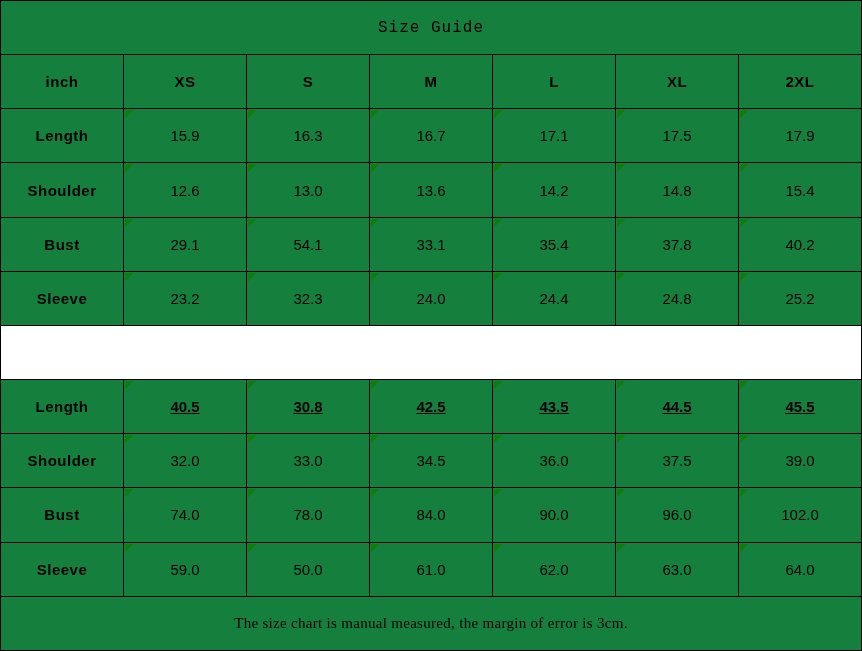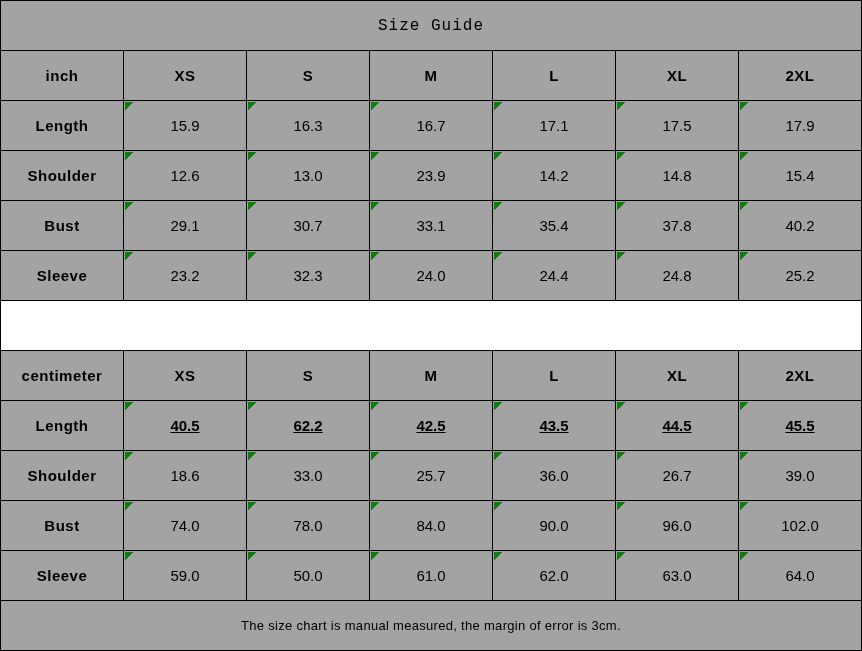--- a/index.html
+++ b/index.html
@@ -3,21 +3,21 @@
 <meta charset="utf-8">
 <style>
   html, body {
     margin: 0;
     padding: 0;
     background: #ffffff;
   }
   .wrap {
     width: 862px;
     height: 651px;
-    background: #a3a3a3;
+    background: #15803d;
     overflow: hidden;
   }
   table.size-guide {
     width: 862px;
     height: 651px;
     border-collapse: collapse;
     table-layout: fixed;
     font-family: "Liberation Sans", "DejaVu Sans", sans-serif;
     color: #000000;
   }
@@ -40,22 +40,22 @@
     text-decoration: underline;
   }
   .title-cell {
     font-family: "Liberation Mono", "DejaVu Sans Mono", monospace;
     font-size: 16px;
     letter-spacing: 1px;
     font-weight: normal;
   }
   .gap-cell { background: #ffffff; }
   .footer-cell {
-    font-family: Liberation Sans, sans-serif;
-    font-size: 13px;
+    font-family: Liberation Serif, serif;
+    font-size: 15px;
     letter-spacing: 0.3px;
   }
   .tri {
     position: absolute;
     top: 1px;
     left: 1px;
     width: 8px;
     height: 8px;
     background: linear-gradient(135deg, var(--marker-color, #0e7d0e) 50%, rgba(0,0,0,0) 50.5%);
     pointer-events: none;
@@ -98,77 +98,68 @@
         <td><span class="tri"></span><span>16.7</span></td>
         <td><span class="tri"></span><span>17.1</span></td>
         <td><span class="tri"></span><span>17.5</span></td>
         <td><span class="tri"></span><span>17.9</span></td>
       </tr>
 
       <tr>
         <td class="b">Shoulder</td>
         <td><span class="tri"></span><span>12.6</span></td>
         <td><span class="tri"></span><span>13.0</span></td>
-        <td><span class="tri"></span><span>23.9</span></td>
+        <td><span class="tri"></span><span>13.6</span></td>
         <td><span class="tri"></span><span>14.2</span></td>
         <td><span class="tri"></span><span>14.8</span></td>
         <td><span class="tri"></span><span>15.4</span></td>
       </tr>
 
       <tr>
         <td class="b">Bust</td>
         <td><span class="tri"></span><span>29.1</span></td>
-        <td><span class="tri"></span><span>30.7</span></td>
+        <td><span class="tri"></span><span>54.1</span></td>
         <td><span class="tri"></span><span>33.1</span></td>
         <td><span class="tri"></span><span>35.4</span></td>
         <td><span class="tri"></span><span>37.8</span></td>
         <td><span class="tri"></span><span>40.2</span></td>
       </tr>
 
       <tr>
         <td class="b">Sleeve</td>
         <td><span class="tri"></span><span>23.2</span></td>
         <td><span class="tri"></span><span>32.3</span></td>
         <td><span class="tri"></span><span>24.0</span></td>
         <td><span class="tri"></span><span>24.4</span></td>
         <td><span class="tri"></span><span>24.8</span></td>
         <td><span class="tri"></span><span>25.2</span></td>
       </tr>
 
       <tr>
         <td colspan="7" class="gap-cell"></td>
       </tr>
 
-      <tr>
-        <td class="b">centimeter</td>
-        <td class="b">XS</td>
-        <td class="b">S</td>
-        <td class="b">M</td>
-        <td class="b">L</td>
-        <td class="b">XL</td>
-        <td class="b">2XL</td>
-      </tr>
 
       <tr>
         <td class="b">Length</td>
         <td class="vb"><span class="tri"></span><span>40.5</span></td>
-        <td class="vb"><span class="tri"></span><span>62.2</span></td>
+        <td class="vb"><span class="tri"></span><span>30.8</span></td>
         <td class="vb"><span class="tri"></span><span>42.5</span></td>
         <td class="vb"><span class="tri"></span><span>43.5</span></td>
         <td class="vb"><span class="tri"></span><span>44.5</span></td>
         <td class="vb"><span class="tri"></span><span>45.5</span></td>
       </tr>
 
       <tr>
         <td class="b">Shoulder</td>
-        <td><span class="tri"></span><span>18.6</span></td>
+        <td><span class="tri"></span><span>32.0</span></td>
         <td><span class="tri"></span><span>33.0</span></td>
-        <td><span class="tri"></span><span>25.7</span></td>
+        <td><span class="tri"></span><span>34.5</span></td>
         <td><span class="tri"></span><span>36.0</span></td>
-        <td><span class="tri"></span><span>26.7</span></td>
+        <td><span class="tri"></span><span>37.5</span></td>
         <td><span class="tri"></span><span>39.0</span></td>
       </tr>
 
       <tr>
         <td class="b">Bust</td>
         <td><span class="tri"></span><span>74.0</span></td>
         <td><span class="tri"></span><span>78.0</span></td>
         <td><span class="tri"></span><span>84.0</span></td>
         <td><span class="tri"></span><span>90.0</span></td>
         <td><span class="tri"></span><span>96.0</span></td>

